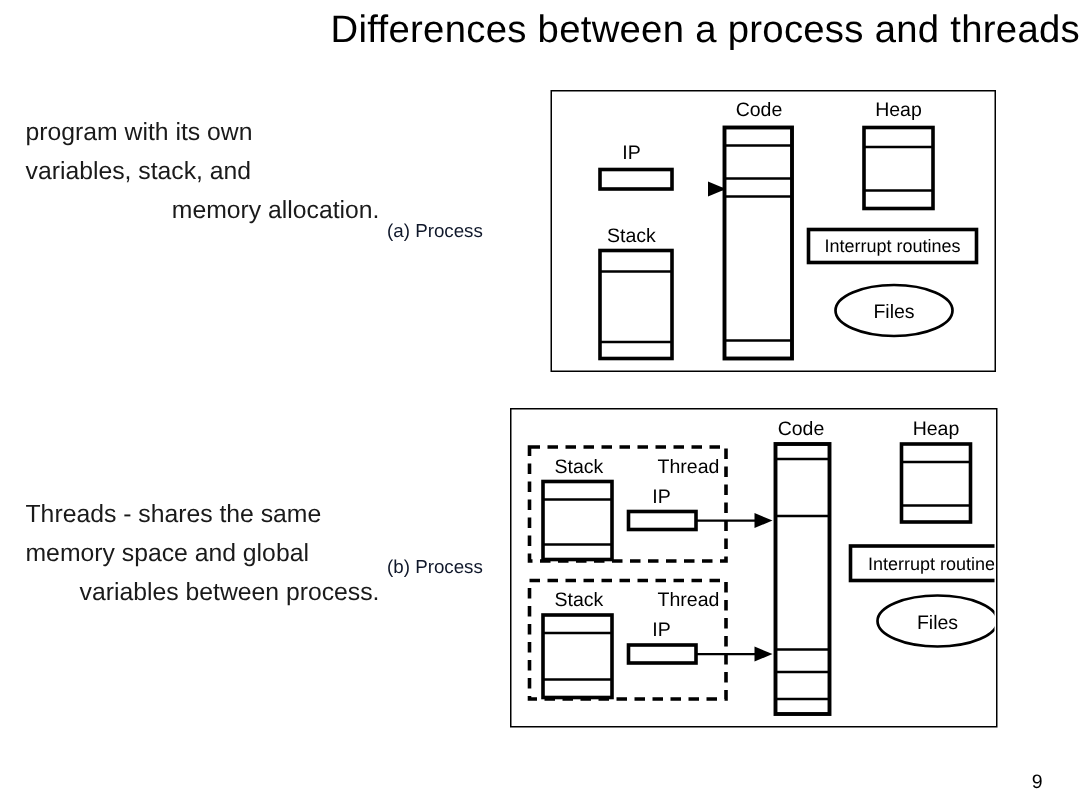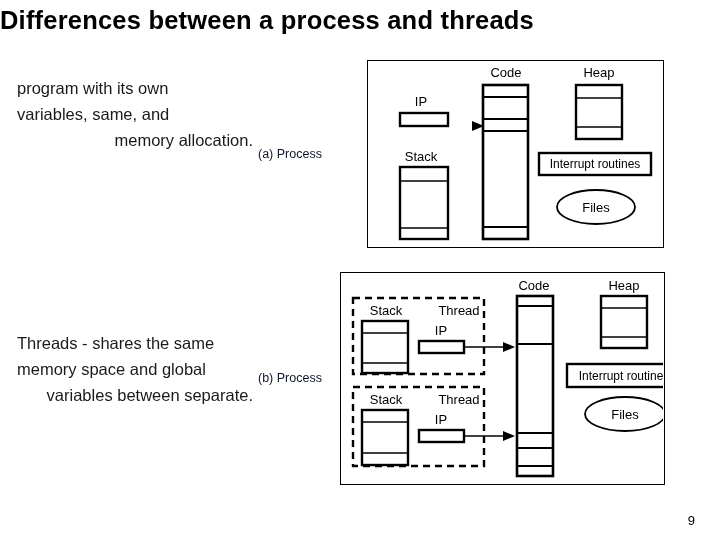--- a/index.html
+++ b/index.html
@@ -15,23 +15,23 @@
     font-family: "Liberation Sans", sans-serif;
     color: #000000;
   }
 
   
   #slide-title {
     position: absolute;
     left: 0;
     top: 6px;
     width: 720px;
-    text-align: left;
+    text-align: right;
     font-size: 25.5px;
-    font-weight: bold;
+    font-weight: normal;
     letter-spacing: 0.2px;
     color: #000000;
     white-space: nowrap;
   }
 
   
   .body-text {
     position: absolute;
     font-size: 16.5px;
     line-height: 26px;
@@ -95,28 +95,28 @@
     color: #000000;
   }
 </style>
 </head>
 <body>
 
 <div id="slide-title">Differences between a process and threads</div>
 
 <div class="body-text" id="para-process">
   <p>program with its own</p>
-  <p>variables, same, and</p>
+  <p>variables, stack, and</p>
   <p>memory allocation.</p>
 </div>
 
 <div class="body-text" id="para-threads">
   <p>Threads - shares the same</p>
   <p>memory space and global</p>
-  <p>variables between separate.</p>
+  <p>variables between process.</p>
 </div>
 
 <div class="fig-caption" id="caption-a">(a) Process</div>
 <div class="fig-caption" id="caption-b">(b) Process</div>
 
 <div class="diagram" id="diagram-process">
   <svg width="294" height="185" viewBox="0 0 294 185">
 
     <text class="dgm-label" x="53" y="45" text-anchor="middle">IP</text>
     <rect x="32" y="52" width="48" height="13" fill="#ffffff" stroke="#000000" stroke-width="2.4"></rect>

